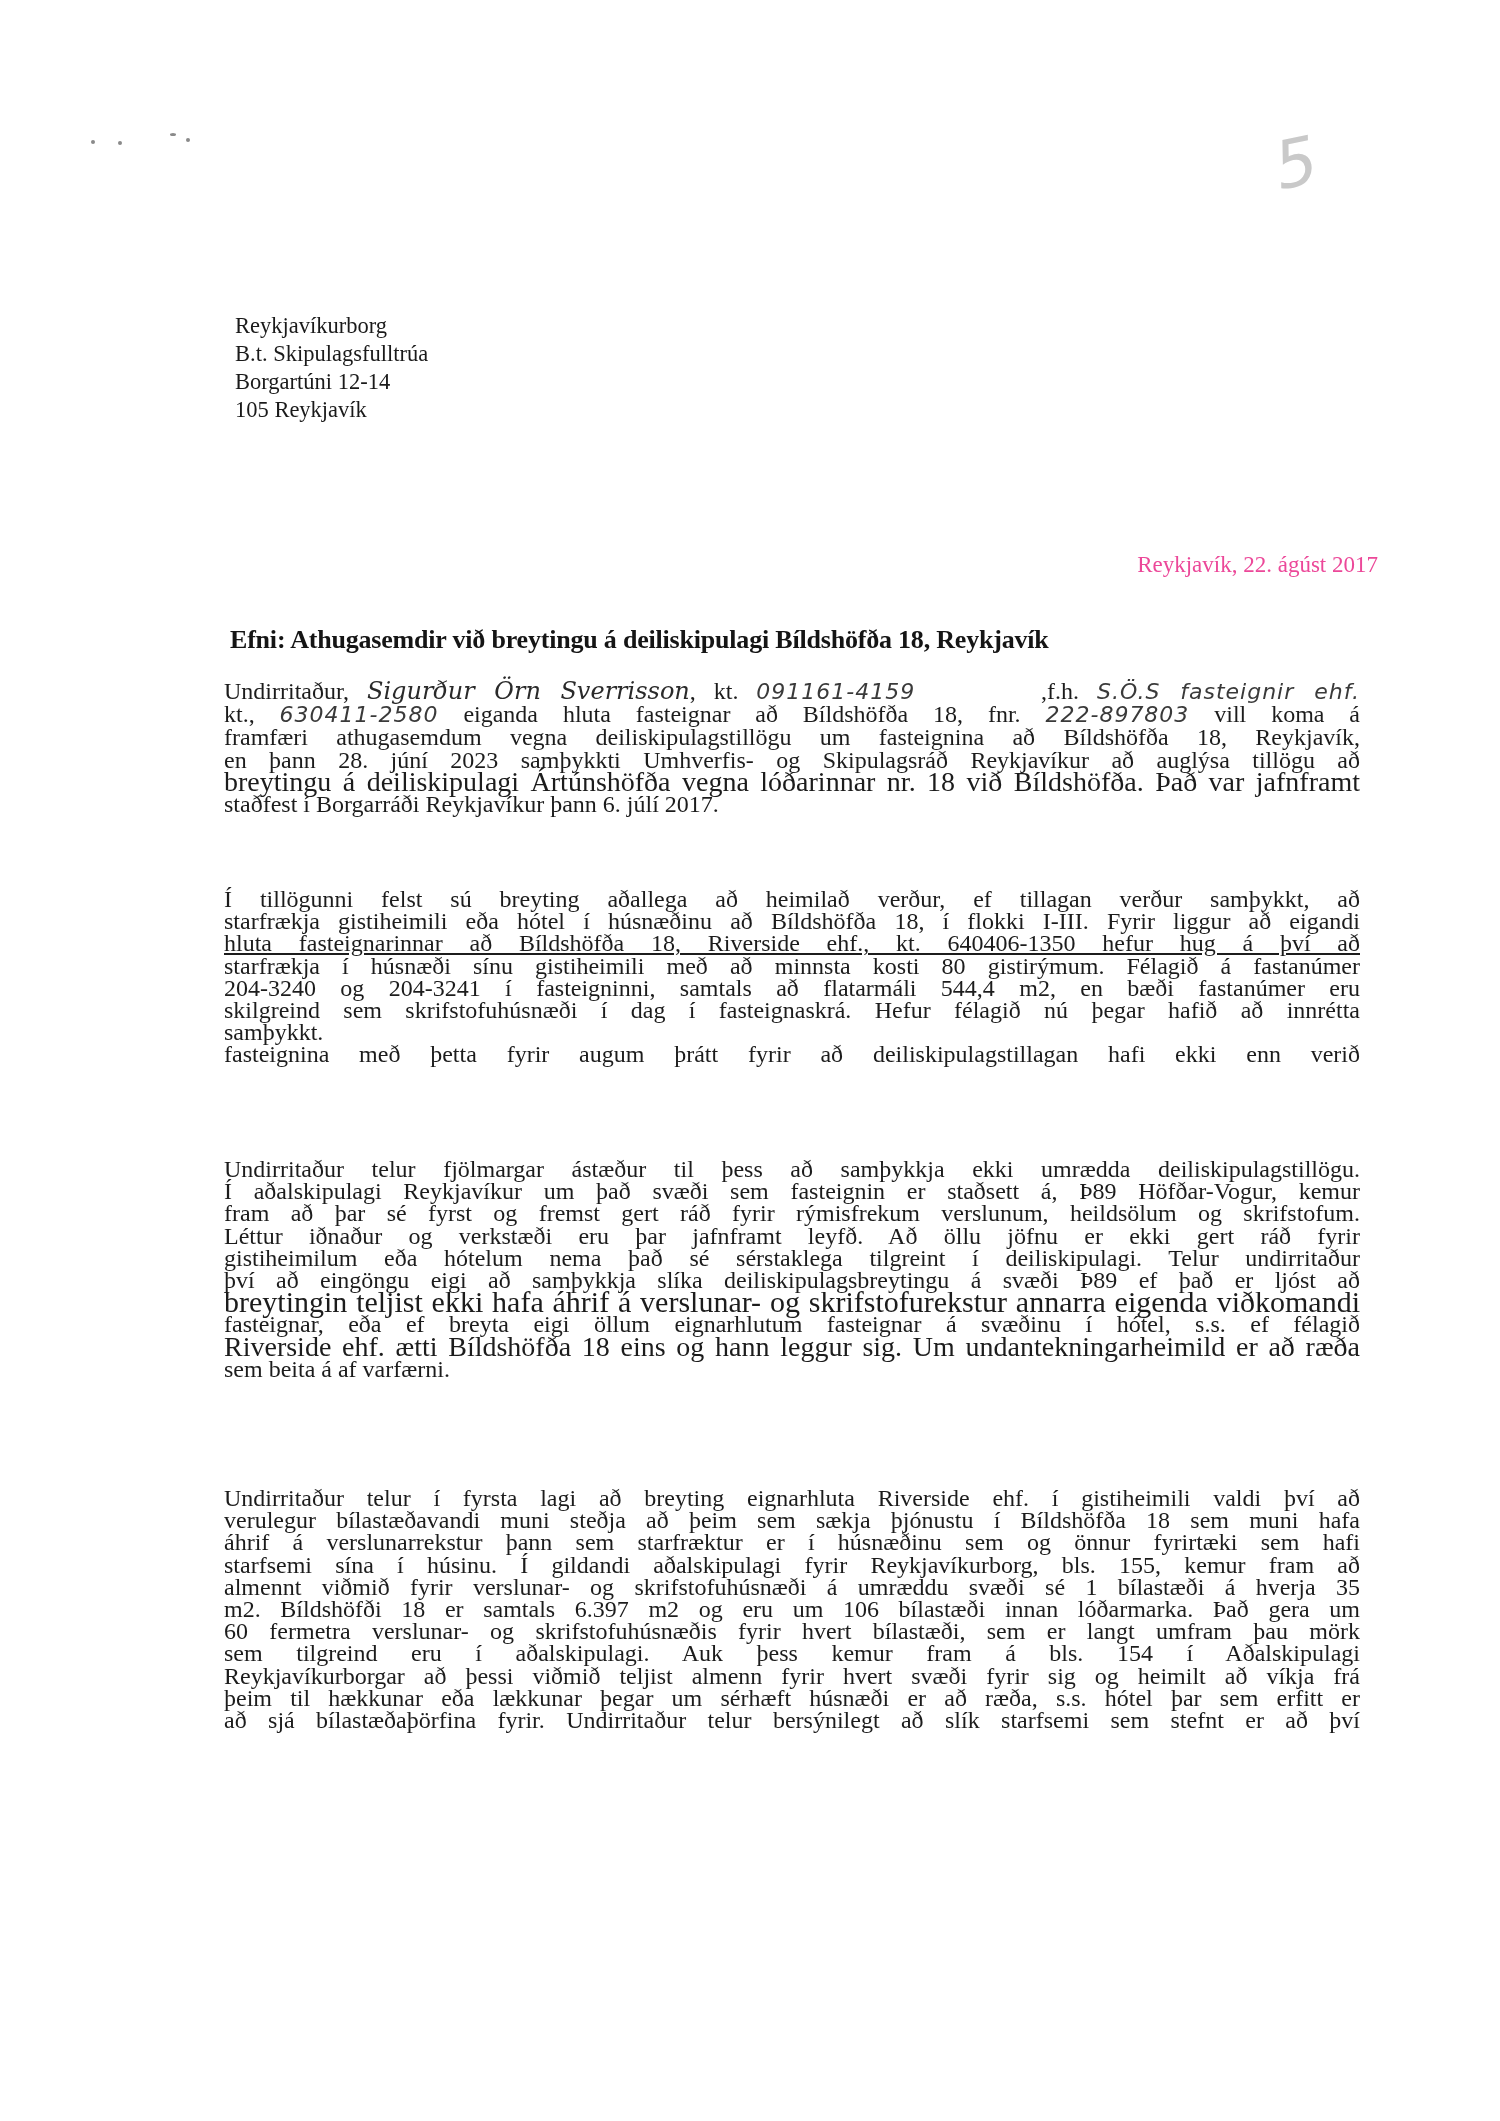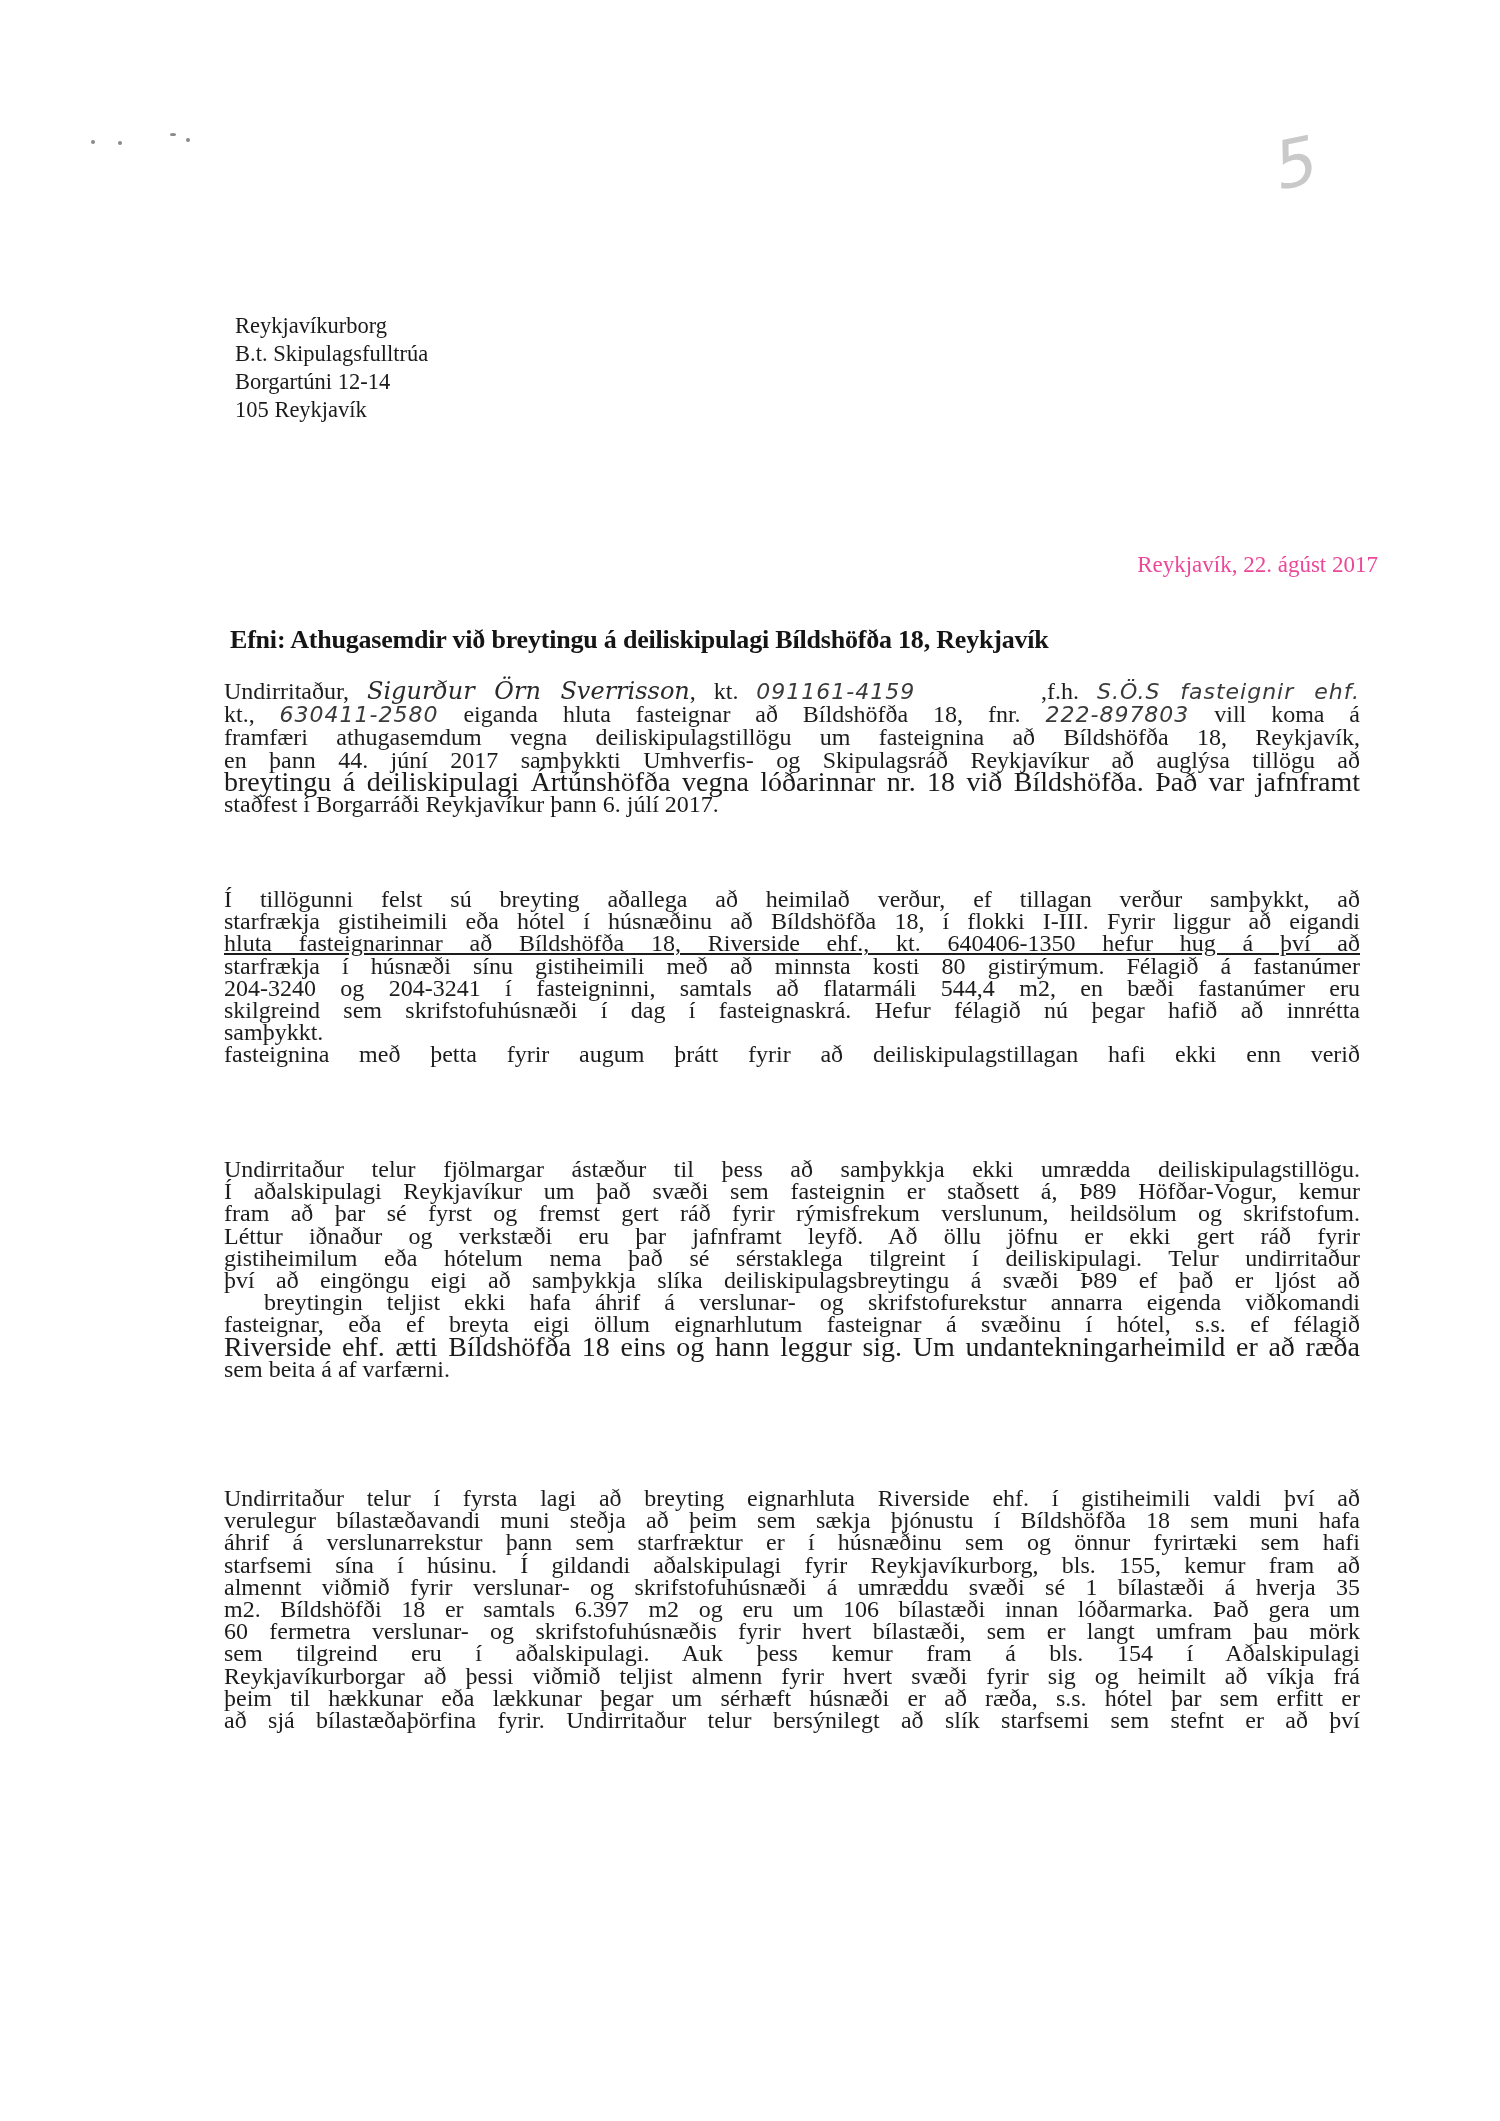--- a/index.html
+++ b/index.html
@@ -132,21 +132,21 @@
       <span class="hand">S.Ö.S fasteignir ehf.</span>
     </span>
     <span class="line" style="font-size: 24px;">
       <span>kt.,</span>
       <span class="hand">630411-2580</span>
       <span>eiganda hluta fasteignar að Bíldshöfða 18, fnr.</span>
       <span class="hand">222-897803</span>
       <span>vill koma á</span>
     </span>
     <span class="line" style="font-size: 24px;">framfæri athugasemdum vegna deiliskipulagstillögu um fasteignina að Bíldshöfða 18, Reykjavík,</span>
-    <span class="line" style="font-size: 24px;">en þann 44. júní 2017 samþykkti Umhverfis- og Skipulagsráð Reykjavíkur að auglýsa tillögu að</span>
+    <span class="line" style="font-size: 24px;">en þann 28. júní 2023 samþykkti Umhverfis- og Skipulagsráð Reykjavíkur að auglýsa tillögu að</span>
     <span class="line" style="font-size: 28px;">breytingu á deiliskipulagi Ártúnshöfða vegna lóðarinnar nr. 18 við Bíldshöfða. Það var jafnframt</span>
     <span class="line last" style="font-size: 24px;">staðfest í Borgarráði Reykjavíkur þann 6. júlí 2017.</span>
   </div>
 
   <div class="body-text p2">
     <span class="line" style="font-size: 24px;">Í tillögunni felst sú breyting aðallega að heimilað verður, ef tillagan verður samþykkt, að</span>
     <span class="line" style="font-size: 24px;">starfrækja gistiheimili eða hótel í húsnæðinu að Bíldshöfða 18, í flokki I-III. Fyrir liggur að eigandi</span>
     <span class="line" style="font-size: 24px; text-decoration: underline;">hluta fasteignarinnar að Bíldshöfða 18, Riverside ehf., kt. 640406-1350 hefur hug á því að</span>
     <span class="line" style="font-size: 24px;">starfrækja í húsnæði sínu gistiheimili með að minnsta kosti 80 gistirýmum. Félagið á fastanúmer</span>
     <span class="line" style="font-size: 24px;">204-3240 og 204-3241 í fasteigninni, samtals að flatarmáli 544,4 m2, en bæði fastanúmer eru</span>
@@ -155,21 +155,21 @@
     <span class="line" style="font-size: 24px;">fasteignina með þetta fyrir augum þrátt fyrir að deiliskipulagstillagan hafi ekki enn verið</span>
   </div>
 
   <div class="body-text p3">
     <span class="line" style="font-size: 24px;">Undirritaður telur fjölmargar ástæður til þess að samþykkja ekki umrædda deiliskipulagstillögu.</span>
     <span class="line" style="font-size: 24px;">Í aðalskipulagi Reykjavíkur um það svæði sem fasteignin er staðsett á, Þ89 Höfðar-Vogur, kemur</span>
     <span class="line" style="font-size: 24px;">fram að þar sé fyrst og fremst gert ráð fyrir rýmisfrekum verslunum, heildsölum og skrifstofum.</span>
     <span class="line" style="font-size: 24px;">Léttur iðnaður og verkstæði eru þar jafnframt leyfð. Að öllu jöfnu er ekki gert ráð fyrir</span>
     <span class="line" style="font-size: 24px;">gistiheimilum eða hótelum nema það sé sérstaklega tilgreint í deiliskipulagi. Telur undirritaður</span>
     <span class="line" style="font-size: 24px;">því að eingöngu eigi að samþykkja slíka deiliskipulagsbreytingu á svæði Þ89 ef það er ljóst að</span>
-    <span class="line" style="font-size: 24px; margin-left: 40px;">breytingin teljist ekki hafa áhrif á verslunar- og skrifstofurekstur annarra eigenda viðkomandi</span>
+    <span class="line" style="font-size: 30px;">breytingin teljist ekki hafa áhrif á verslunar- og skrifstofurekstur annarra eigenda viðkomandi</span>
     <span class="line" style="font-size: 24px;">fasteignar, eða ef breyta eigi öllum eignarhlutum fasteignar á svæðinu í hótel, s.s. ef félagið</span>
     <span class="line" style="font-size: 28px;">Riverside ehf. ætti Bíldshöfða 18 eins og hann leggur sig. Um undantekningarheimild er að ræða</span>
     <span class="line last" style="font-size: 24px;">sem beita á af varfærni.</span>
   </div>
 
   <div class="body-text p4">
     <span class="line" style="font-size: 24px;">Undirritaður telur í fyrsta lagi að breyting eignarhluta Riverside ehf. í gistiheimili valdi því að</span>
     <span class="line" style="font-size: 24px;">verulegur bílastæðavandi muni steðja að þeim sem sækja þjónustu í Bíldshöfða 18 sem muni hafa</span>
     <span class="line" style="font-size: 24px;">áhrif á verslunarrekstur þann sem starfræktur er í húsnæðinu sem og önnur fyrirtæki sem hafi</span>
     <span class="line" style="font-size: 24px;">starfsemi sína í húsinu. Í gildandi aðalskipulagi fyrir Reykjavíkurborg, bls. 155, kemur fram að</span>

